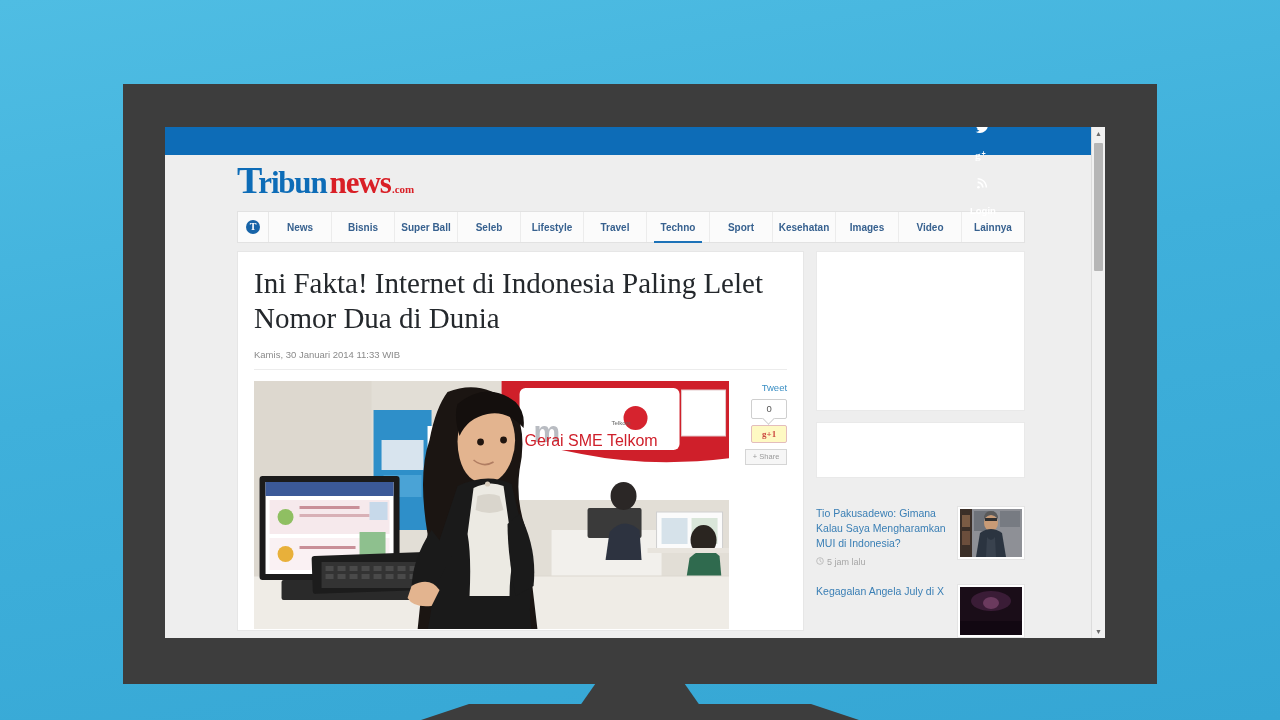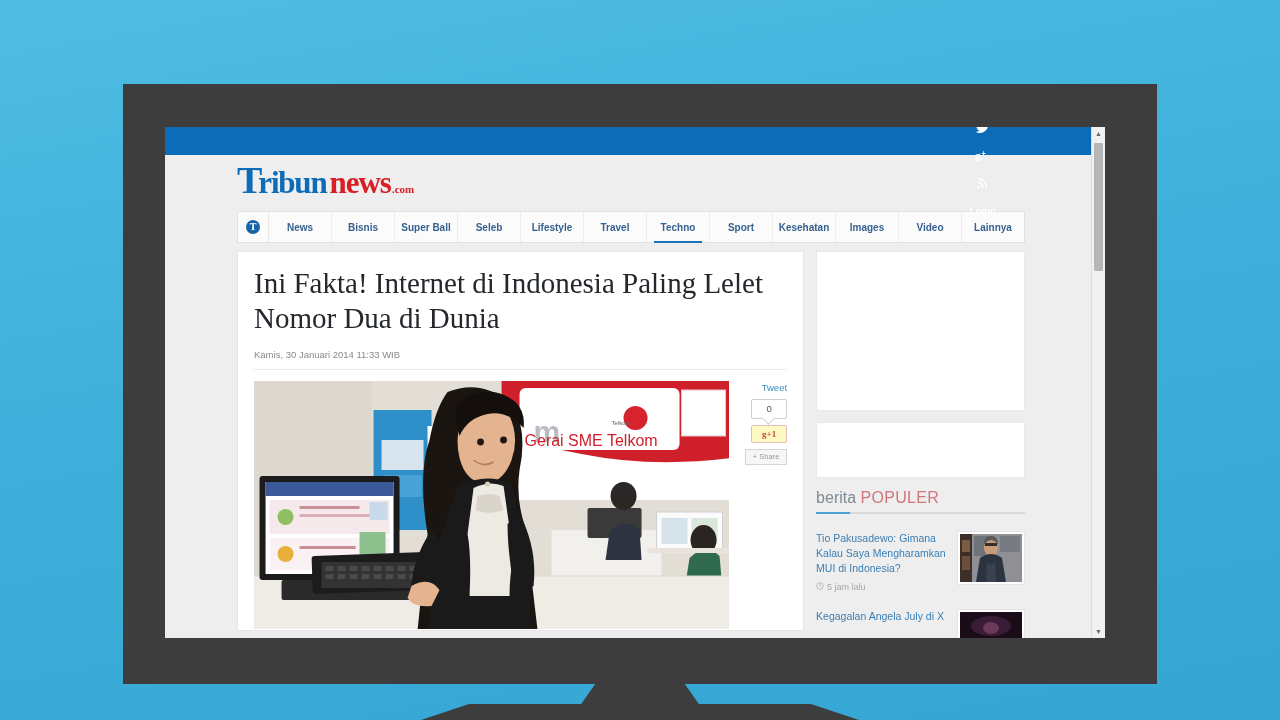--- a/index.html
+++ b/index.html
@@ -630,23 +630,20 @@
               <div class="share-btn">+ Share</div>
             </div>
           </div>
         </div>
 
         <div class="side-col">
           <div class="ad-box ad-large"></div>
           <div class="ad-box ad-small"></div>
 
           <div>
-            <div class="popular-head">
-              <span class="berita">berita </span><span class="populer">POPULER</span>
-            </div>
 
             <div class="pop-item">
               <div class="pop-text">
                 <div class="pop-title">Tio Pakusadewo: Gimana Kalau Saya Mengharamkan MUI di Indonesia?</div>
                 <div class="pop-meta">
                   <span>
                     <svg viewBox="0 0 12 12" width="8" height="8">
                       <circle cx="6" cy="6" r="5" fill="none" stroke="#b5b5b5" stroke-width="1.2"></circle>
                       <path d="M6 3.2V6l2 1.4" stroke="#b5b5b5" stroke-width="1.2" fill="none" stroke-linecap="round"></path>
                     </svg>

